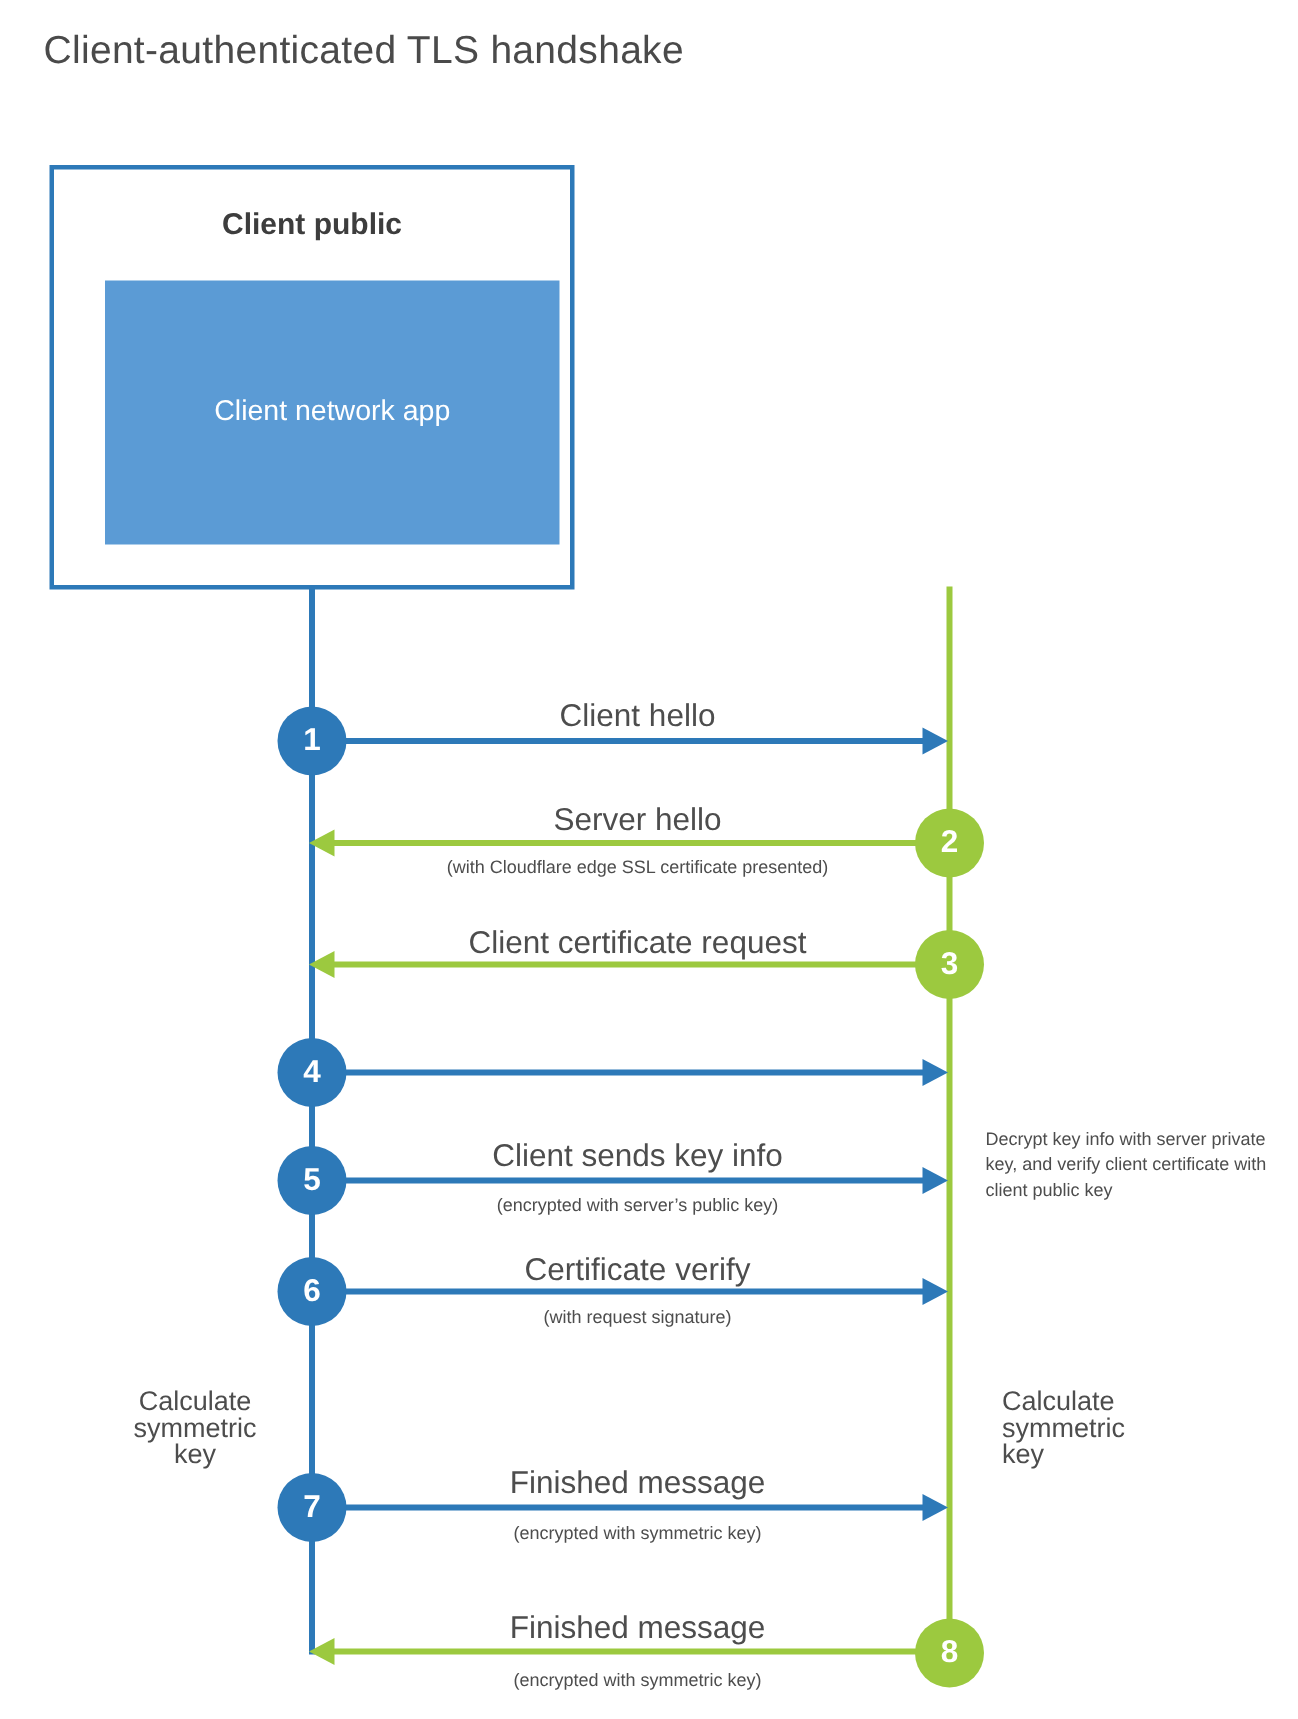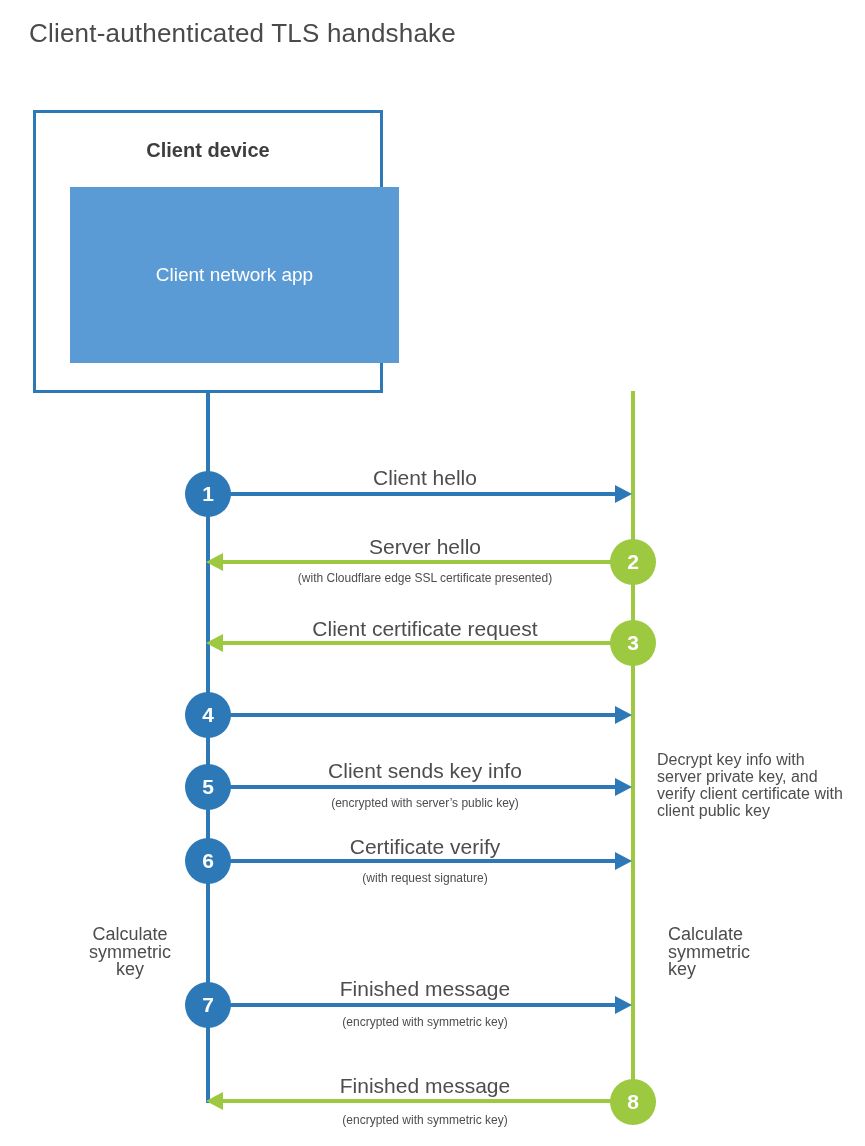--- a/index.html
+++ b/index.html
@@ -13,21 +13,21 @@
   .diagram-title {
     left:29px; top:18px; font-size:26px; font-weight:300;
     color:#4a4a4a; letter-spacing:0.2px;
   }
 
   
   .client-box  { left:33px;  top:110px; width:350px; height:283px; border:3px solid #2d79b8; background:#fff; }
   .server-box  { left:422px; top:110px; width:424px; height:283px; border:3px solid #9cc93f; background:#fff; }
   .box-title   { position:absolute; left:0; top:26px; width:100%; text-align:center;
                  font-size:20px; font-weight:700; color:#3d3d3d; }
-  .app-rect    { position:absolute; left:34px; top:74px; width:329px; height:176px;
+  .app-rect    { position:absolute; left:34px; top:74px; width:303px; height:176px;
                  background:#5b9bd5; color:#ffffff; font-size:19px;
                  display:flex; align-items:center; justify-content:center; text-align:center; }
   .app-rect span { max-width:170px; display:inline-block; line-height:1.35; }
   .module-bar  { position:absolute; left:41px; width:336px; height:45px; background:#bcd97f;
                  color:#ffffff; font-size:19px; display:flex; align-items:center; justify-content:center; }
   .bar-1 { top:77px; }
   .bar-2 { top:140px; }
   .bar-3 { top:202px; }
 
   
@@ -50,34 +50,34 @@
   .al-green { background:#9cc93f; }
   .arrow-head { width:0; height:0; z-index:2; }
   .ah-right { border-top:9px solid transparent; border-bottom:9px solid transparent; border-left:17px solid #2d79b8; }
   .ah-left  { border-top:9px solid transparent; border-bottom:9px solid transparent; border-right:17px solid #9cc93f; }
 
   
   .msg-label    { left:230px; width:390px; text-align:center; font-size:21px; color:#4d4d4d; z-index:4; }
   .msg-sublabel { left:230px; width:390px; text-align:center; font-size:12px; color:#4d4d4d; z-index:4; }
 
   
-  .side-note { left:657px; top:751px; width:196px; font-size:16px; line-height:17px; color:#4d4d4d; }
+  .side-note { left:657px; top:751px; width:196px; font-size:12px; line-height:17px; color:#4d4d4d; }
   .calc-note { top:926px; width:112px; font-size:18px; line-height:17.5px; color:#4d4d4d; }
   .calc-left  { left:74px;  text-align:center; }
   .calc-right { left:668px; text-align:left; }
 </style>
 </head>
 <body>
 
 <div class="canvas">
 
   <div class="abs diagram-title">Client-authenticated TLS handshake</div>
 
   <div class="abs client-box">
-    <div class="box-title">Client device</div>
+    <div class="box-title">Client public</div>
     <div class="app-rect">
       <span>Client network app</span>
     </div>
   </div>
 
 
   <div class="abs vline vline-blue"></div>
   <div class="abs vline vline-green"></div>
 
   <div class="abs msg-label" style="top:466px;">Client hello</div>

